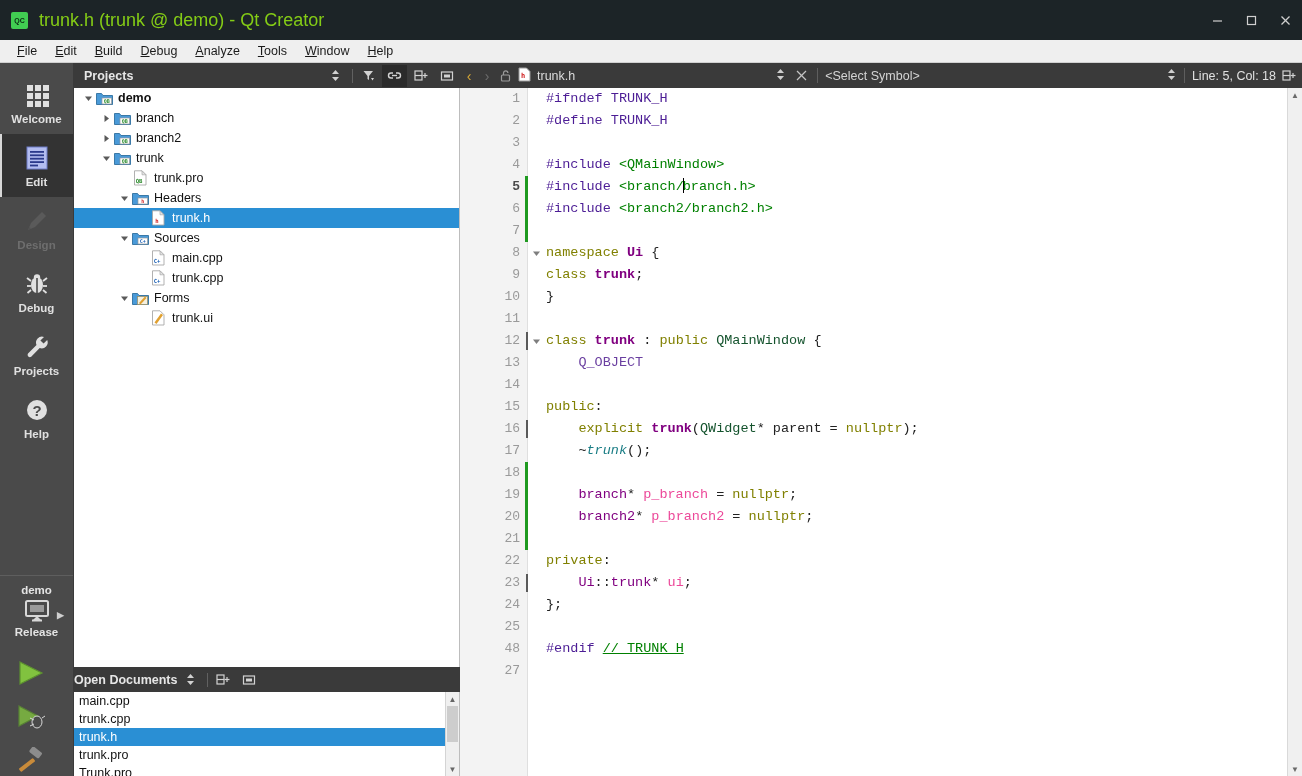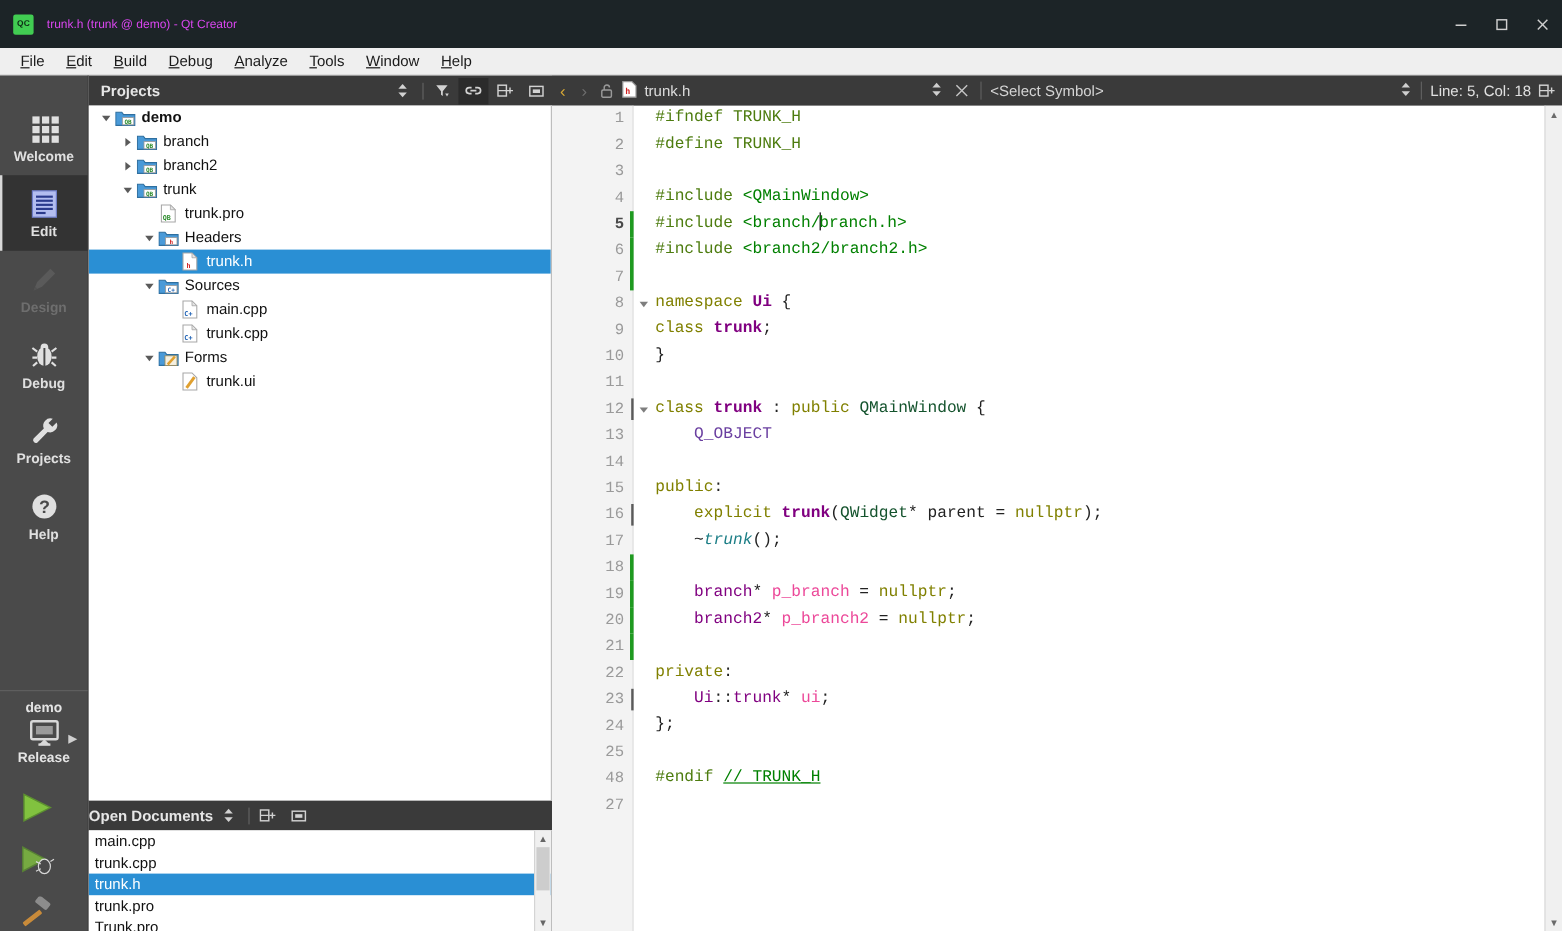--- a/index.html
+++ b/index.html
@@ -17,21 +17,21 @@
     display: flex; align-items: center;
     position: relative;
   }
   .title-icon {
     width: 17px; height: 17px; margin-left: 11px; margin-right: 11px;
     background: #41cd52; border-radius: 2px;
     display: flex; align-items: center; justify-content: center;
     font-size: 7px; color: #0d2b14; font-weight: bold;
     font-family: "Liberation Sans", sans-serif;
   }
-  .title-text { color: #d946ef; font-size: 10px; }
+  .title-text { color: #84cc16; font-size: 18px; }
   .win-ctrls { position: absolute; right: 0; top: 0; height: 40px; display: flex; }
   .win-btn {
     width: 34px; height: 40px; display: flex; align-items: center; justify-content: center;
     color: #cfcfcf;
   }
   .win-btn svg { display: block; }
 
   
   .menubar {
     height: 23px; background: #efefef;
@@ -48,21 +48,21 @@
   
   .shell { display: flex; height: 713px; }
 
   
   .modebar {
     width: 74px; background: #4a4a4a;
     display: flex; flex-direction: column;
     border-right: 1px solid #3a3a3a;
     flex-shrink: 0;
   }
-  .mode-list { padding-top: 20px; }
+  .mode-list { padding-top: 8px; }
   .mode {
     height: 63px; display: flex; flex-direction: column;
     align-items: center; justify-content: center; gap: 4px;
     color: #e0e0e0; font-size: 11.5px; font-weight: bold;
     position: relative;
   }
   .mode.active { background: #333333; }
   .mode.active::before {
     content: ""; position: absolute; left: 0; top: 0; bottom: 0;
     width: 2px; background: #d8d8d8;
@@ -172,21 +172,21 @@
   .cl { height:22px; line-height:22px; }
   .caret {
     display:inline-block; width:1px; height:15px; background:#000;
     vertical-align:-3px; margin:0 -1px;
   }
   .edscroll { width:15px; background:#f0f0f0; border-left:1px solid #d9d9d9; position:relative; flex-shrink:0;}
   .edarrow { position:absolute; left:0; right:0; height:14px; display:flex;align-items:center;justify-content:center;color:#6a6a6a;font-size:8px;}
   .edsplit { width:26px; height:25px; display:flex;align-items:center;justify-content:center;color:#d2d2d2;}
 
   
-  .t-pre  { color:#4d7c0f; }
+  .t-pre  { color:#4c1d95; }
   .t-str  { color:#008000; }
   .t-kw   { color:#808000; }
   .t-type { color:#800080; font-weight:bold; }
   .t-typeN{ color:#800080; }
   .t-plain{ color:#222222; }
   .t-cls  { color:#14532d; }
   .t-fn   { color:#1a7d85; font-style:italic; }
   .t-cmt  { color:#008000;text-decoration:underline; }
   .t-macro{ color:#6a3fa0; }
   .t-field{ color:#ec4899; }

